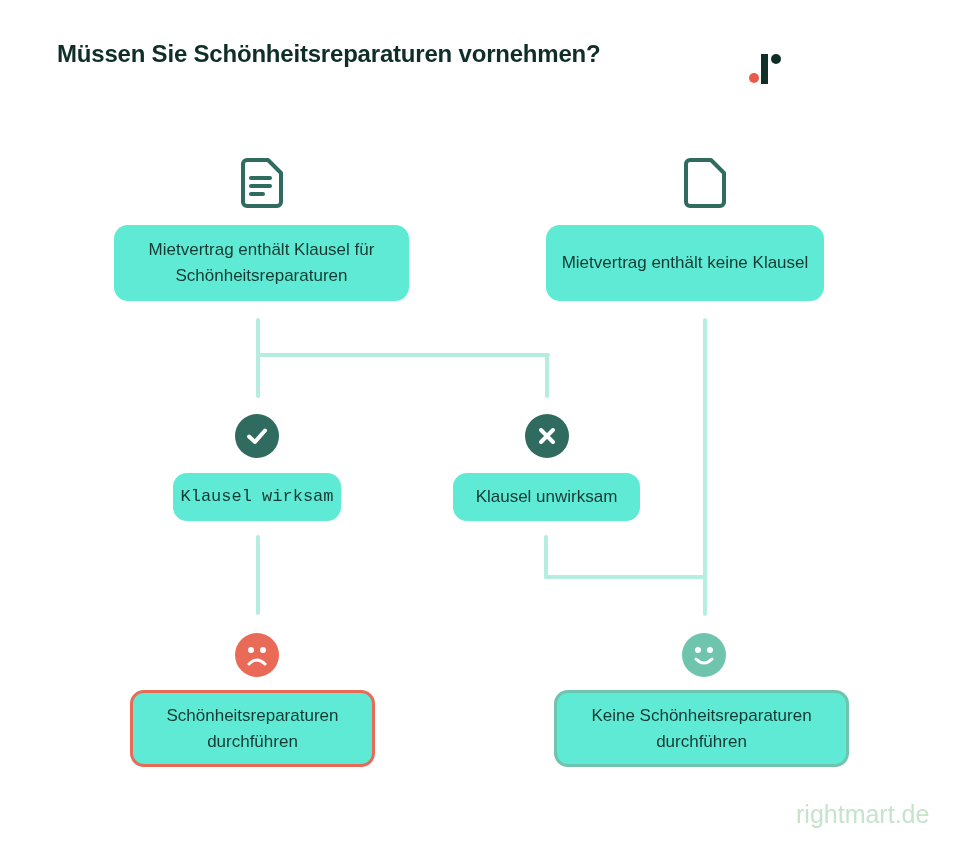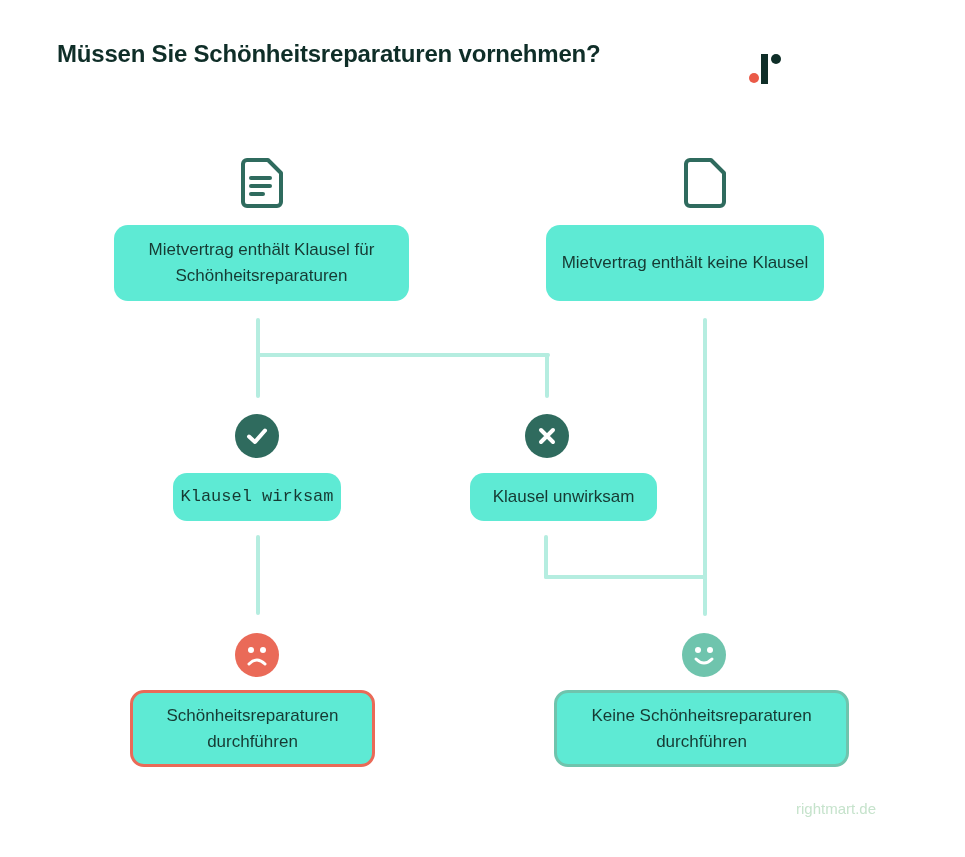--- a/index.html
+++ b/index.html
@@ -7,21 +7,21 @@
          font-family: "Liberation Sans", "DejaVu Sans", sans-serif; color: #13302a; }
   .abs { position: absolute; }
   .title { left: 57px; top: 40px; font-size: 24px; font-weight: bold; color: #0f2e28; letter-spacing: -0.2px; }
   .logo { left: 748px; top: 53px; width: 170px; height: 34px; }
   .logo-mark { position: absolute; left: 0; top: 0; width: 40px; height: 32px; }
   .logo-text { position: absolute; left: 46px; top: 1px; font-size: 13.5px; font-weight: bold; line-height: 16px; color: #0f2e28; }
   .box { background: #5eead4; border-radius: 14px; display: flex; align-items: center; justify-content: center;
          text-align: center; font-size: 17px; line-height: 26px; color: #163a33; box-sizing: border-box; }
   .line { background: #b5ede0; position: absolute; border-radius: 2px; }
   .circle { border-radius: 50%; display: flex; align-items: center; justify-content: center; }
-  .footer { left: 796px; top: 800px; font-size: 15px; color: #c6e3cc; }
+  .footer { left: 796px; top: 800px; font-size: 25px; color: #c6e3cc; }
 </style>
 </head>
 <body>
 
 <div class="abs title">Müssen Sie Schönheitsreparaturen vornehmen?</div>
 
 <div class="abs logo">
   <svg class="logo-mark" viewBox="0 0 40 32">
     <circle cx="6" cy="25" r="5" fill="#ea5a48"></circle>
     <rect x="13" y="1" width="7" height="30" fill="#0f2e28"></rect>
@@ -66,21 +66,21 @@
 </div>
 <div class="abs circle" style="left:525px;top:414px;width:44px;height:44px;background:#2f6b5e;">
   <svg width="22" height="22" viewBox="0 0 22 22">
       <path d="M5 5 L17 17 M17 5 L5 17" fill="none" stroke="#fff" stroke-width="4" stroke-linecap="round"></path>
     </svg>
 </div>
 
 <div class="abs box" style="left:173px;top:473px;width:168px;height:48px;font-family:Liberation Mono, monospace;">
   <span>Klausel wirksam</span>
 </div>
-<div class="abs box" style="left:470px;top:473px;width:187px;height:48px;">
+<div class="abs box" style="left:453px;top:473px;width:187px;height:48px;">
   <span>Klausel unwirksam</span>
 </div>
 
 <div class="abs circle" style="left:235px;top:633px;width:44px;height:44px;background:#ea6a58;">
   <svg width="44" height="44" viewBox="0 0 44 44">
     <circle cx="16" cy="17" r="3" fill="#fff"></circle>
       <circle cx="28" cy="17" r="3" fill="#fff"></circle>
     <path d="M14 31 Q22 23 30 31" fill="none" stroke="#fff" stroke-width="3" stroke-linecap="round"></path>
   </svg>
 </div>

